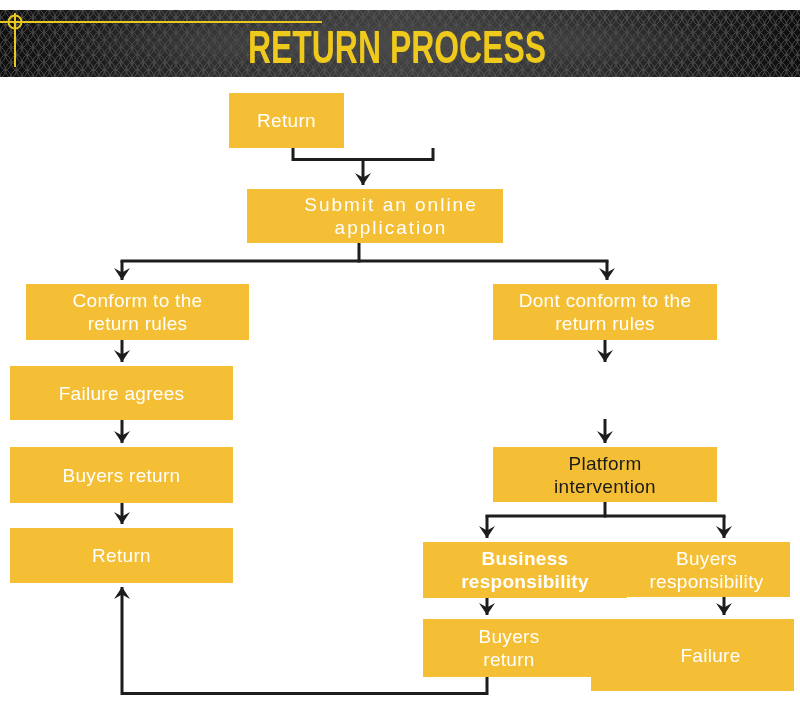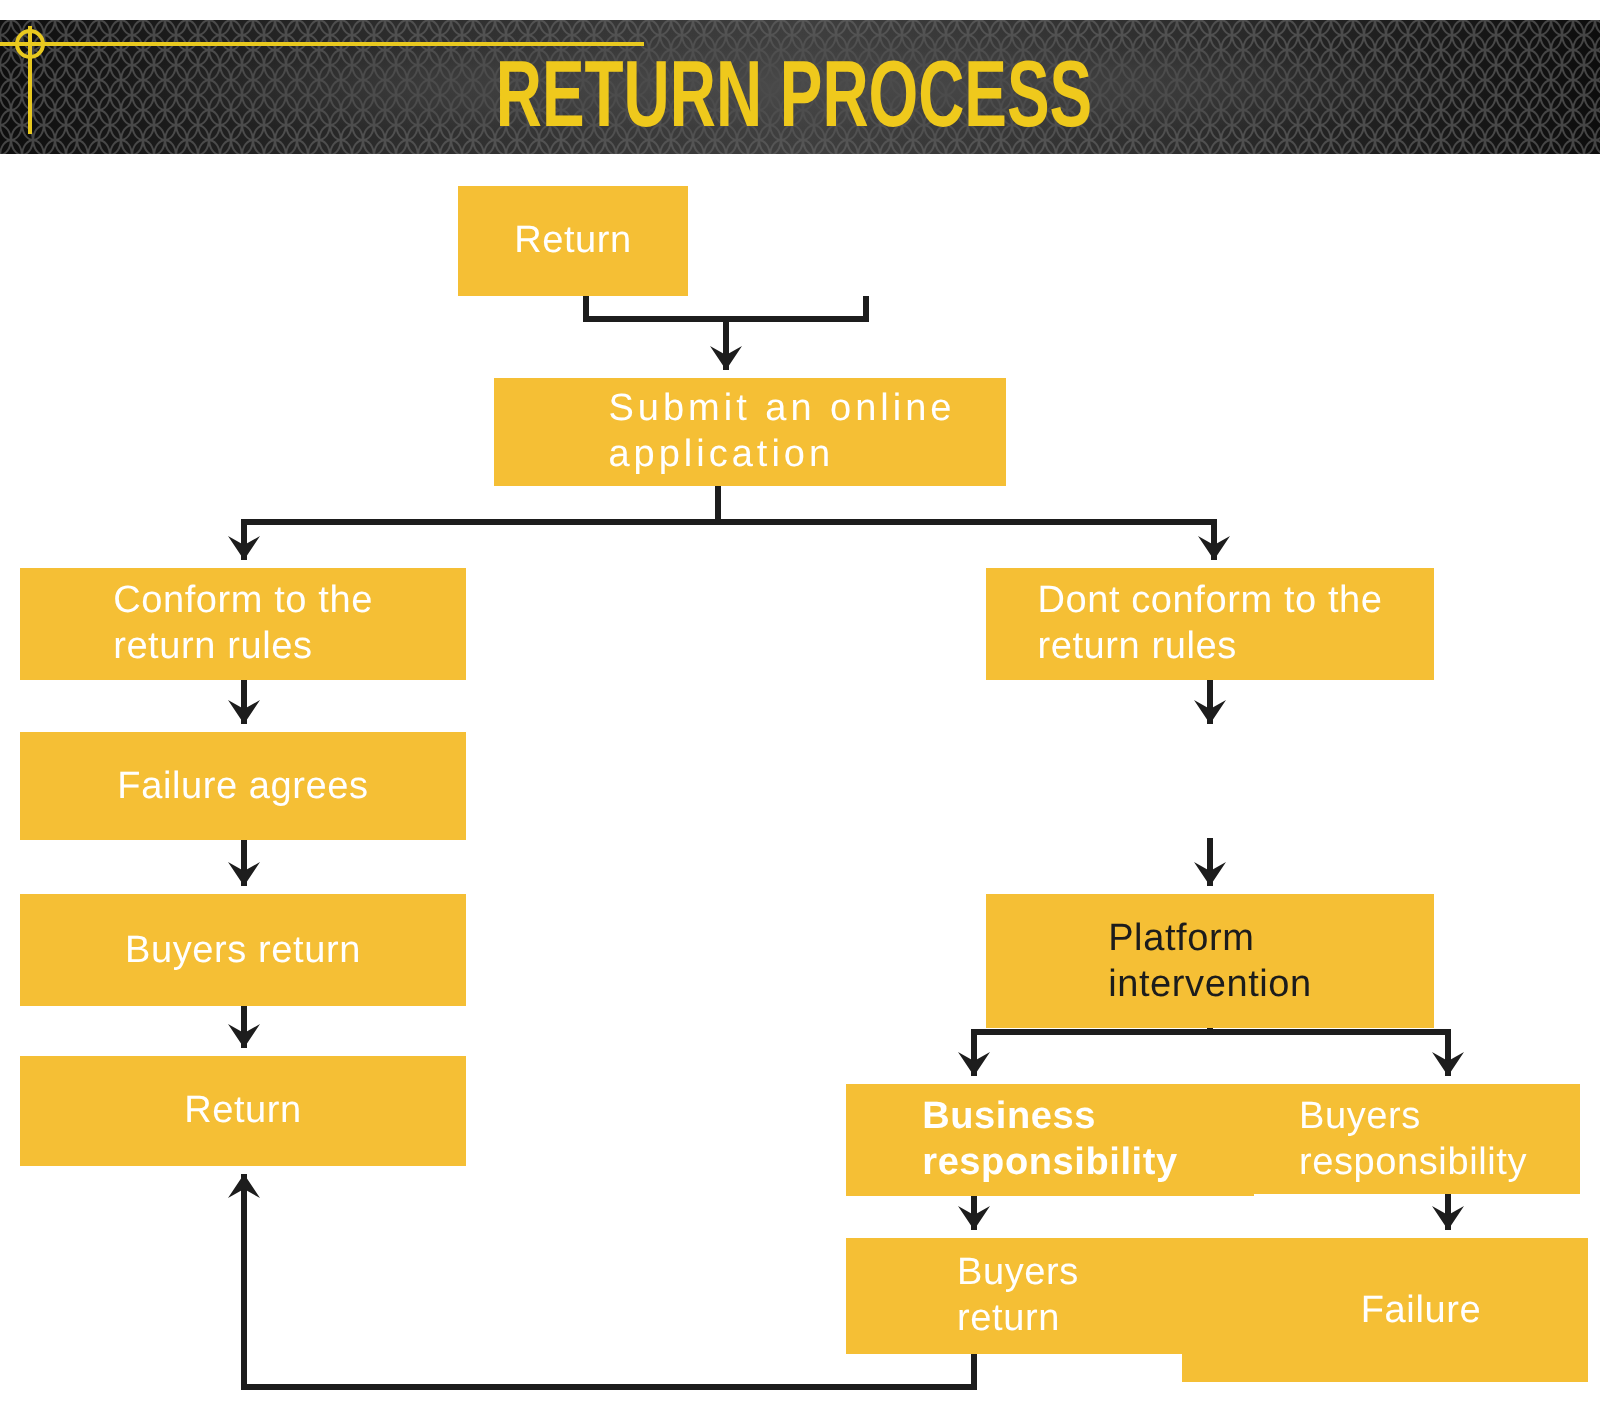--- a/index.html
+++ b/index.html
@@ -13,21 +13,21 @@
   .banner-title{
     font-family:"Liberation Sans",sans-serif;
     font-weight:bold;font-size:47px;fill:var(--title,#EDC51F);
   }
   .accent{stroke:var(--accent-line,#E9C91F);stroke-width:2;fill:none;}
   
   .node{
     position:absolute;z-index:2;
     background:var(--box,#F5BF35);color:var(--box-text,#FFFFFF);
     display:flex;align-items:center;justify-content:center;
-    text-align:left;font-size:19px;line-height:23px;
+    text-align:center;font-size:19px;line-height:23px;
     white-space:pre-line;letter-spacing:0.3px;
   }
   .node.spaced{letter-spacing:2px;}
   .node.dark{color:var(--platform-text,#1C1C1C);}
   
   .connectors{position:absolute;left:0;top:0;z-index:1;}
   .cl{stroke:var(--arrow,#1D1D1D);stroke-width:3;fill:none;stroke-linejoin:miter;}
   .ah{fill:var(--arrow,#1D1D1D);}
 </style>
 </head>
@@ -108,35 +108,35 @@
     <path class="cl" d="M487,676 L487,693.5 L122,693.5 L122,587" marker-end="url(#arrowhead)"></path>
   </svg>
 
   <div class="node" style="left:229px;top:93px;width:115px;height:55px;">
     <span>Return</span>
   </div>
   <div class="node spaced" style="left:247px;top:189px;width:224px;height:54px;padding-left:32px;">
     <span>Submit an online
 application</span>
   </div>
-  <div class="node" style="left:10px;top:284px;width:223px;height:56px;">
+  <div class="node" style="left:26px;top:284px;width:223px;height:56px;">
     <span>Conform to the
 return rules</span>
   </div>
   <div class="node" style="left:493px;top:284px;width:224px;height:56px;">
     <span>Dont conform to the
 return rules</span>
   </div>
   <div class="node" style="left:10px;top:366px;width:223px;height:54px;">
     <span>Failure agrees</span>
   </div>
   <div class="node" style="left:10px;top:447px;width:223px;height:56px;">
     <span>Buyers return</span>
   </div>
-  <div class="node dark" style="left:493px;top:447px;width:224px;height:67px;">
+  <div class="node dark" style="left:493px;top:447px;width:224px;height:55px;">
     <span>Platform
 intervention</span>
   </div>
   <div class="node" style="left:10px;top:528px;width:223px;height:55px;">
     <span>Return</span>
   </div>
   <div class="node" style="left:423px;top:542px;width:204px;height:56px;font-weight:bold;">
     <span>Business
 responsibility</span>
   </div>

